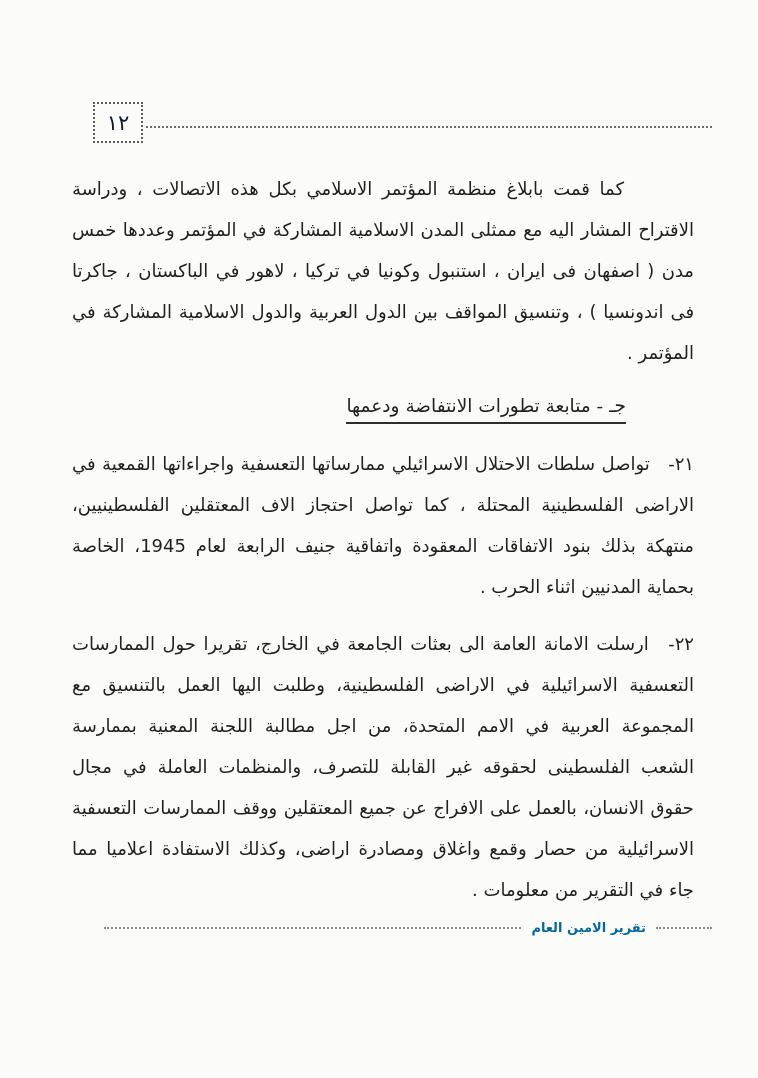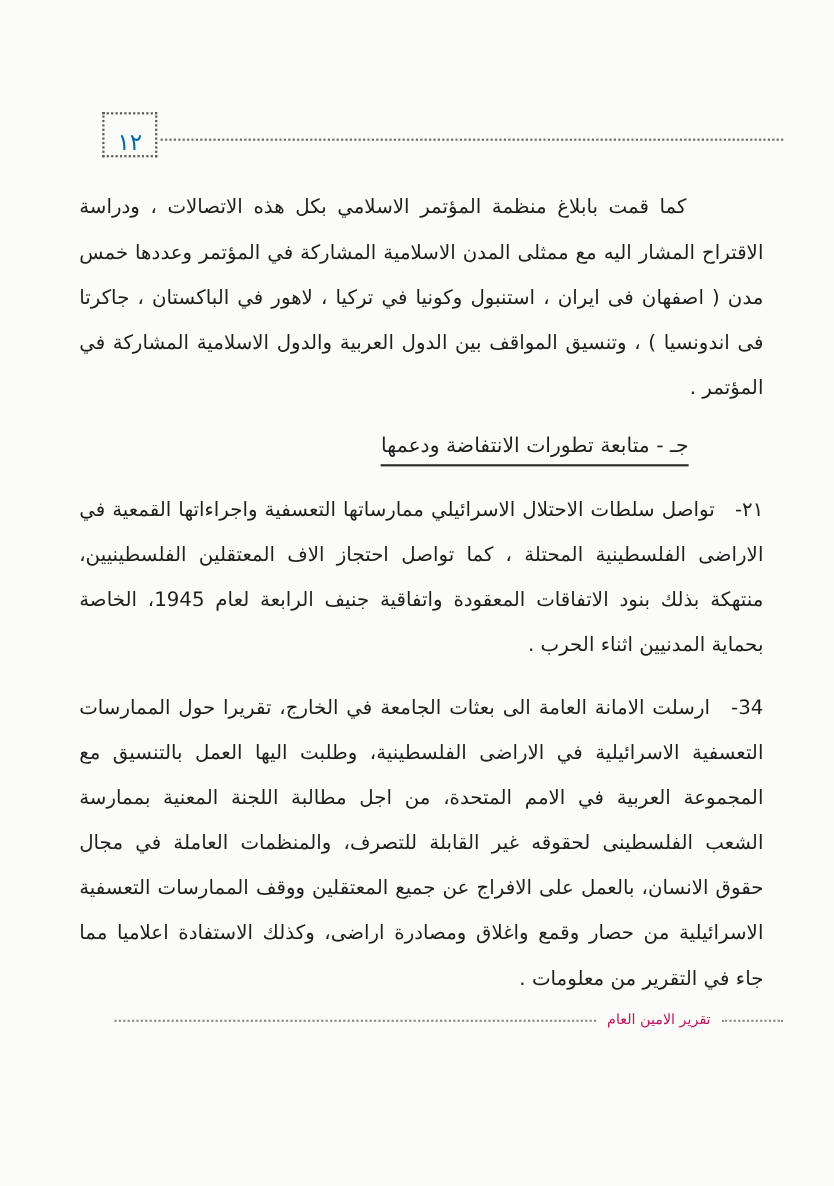--- a/index.html
+++ b/index.html
@@ -16,24 +16,24 @@
     overflow: hidden;
   }
   .page-number-box {
     position: absolute;
     left: 93px;
     top: 102px;
     width: 46px;
     height: 37px;
     border: 2px dotted #5a5a5a;
     display: flex;
-    align-items: flex-end;
+    align-items: center;
     justify-content: center;
     font-size: 21px;
-    color: #0369a1;
+    color: #0f172a;
     background: #fbfbfa;
   }
   .top-rule {
     position: absolute;
     left: 146px;
     right: 46px;
     top: 126px;
     height: 0;
     border-top: 2px dotted #6e6e6e;
   }
@@ -83,24 +83,25 @@
     gap: 10px;
   }
   .dots {
     height: 0;
     border-top: 2px dotted #8d8d8d;
   }
   .dots-short { width: 56px; }
   .dots-long  { flex: 1; }
   .footer-text {
     font-size: 13px;
-    color: #be185d;
+    color: #0369a1;
     letter-spacing: 1px;
     white-space: nowrap;
     line-height: 1;
+    font-weight: bold;
   }
 </style>
 </head>
 <body>
 
 <div class="page-number-box">
   <span>١٢</span>
 </div>
 
 <div class="top-rule"></div>
@@ -112,21 +113,21 @@
   <h3 class="section-heading">
     <span class="heading-text">جـ - متابعة تطورات الانتفاضة ودعمها</span>
   </h3>
 
   <p class="list-item">
     <span class="item-number">٢١-</span>
     <span class="item-text">تواصل سلطات الاحتلال الاسرائيلي ممارساتها التعسفية واجراءاتها القمعية في الاراضى الفلسطينية المحتلة ، كما تواصل احتجاز الاف المعتقلين الفلسطينيين، منتهكة بذلك بنود الاتفاقات المعقودة واتفاقية جنيف الرابعة لعام 1945، الخاصة بحماية المدنيين اثناء الحرب .</span>
   </p>
 
   <p class="list-item">
-    <span class="item-number">34-</span>
+    <span class="item-number">٢٢-</span>
     <span class="item-text">ارسلت الامانة العامة الى بعثات الجامعة في الخارج، تقريرا حول الممارسات التعسفية الاسرائيلية في الاراضى الفلسطينية، وطلبت اليها العمل بالتنسيق مع المجموعة العربية في الامم المتحدة، من اجل مطالبة اللجنة المعنية بممارسة الشعب الفلسطينى لحقوقه غير القابلة للتصرف، والمنظمات العاملة في مجال حقوق الانسان، بالعمل على الافراج عن جميع المعتقلين ووقف الممارسات التعسفية الاسرائيلية من حصار وقمع واغلاق ومصادرة اراضى، وكذلك الاستفادة اعلاميا مما جاء في التقرير من معلومات .</span>
   </p>
 
 </div>
 
 <div class="page-footer">
   <div class="dots dots-short"></div>
   <div class="footer-text">تقرير الامين العام</div>
   <div class="dots dots-long"></div>
 </div>

